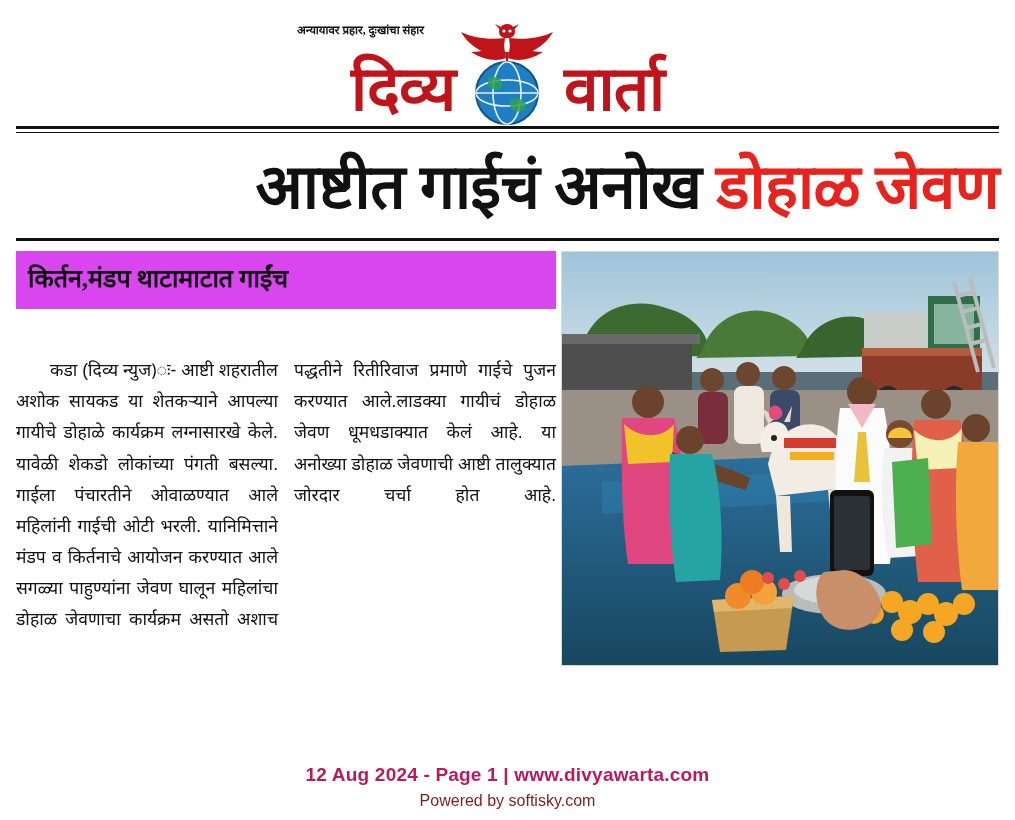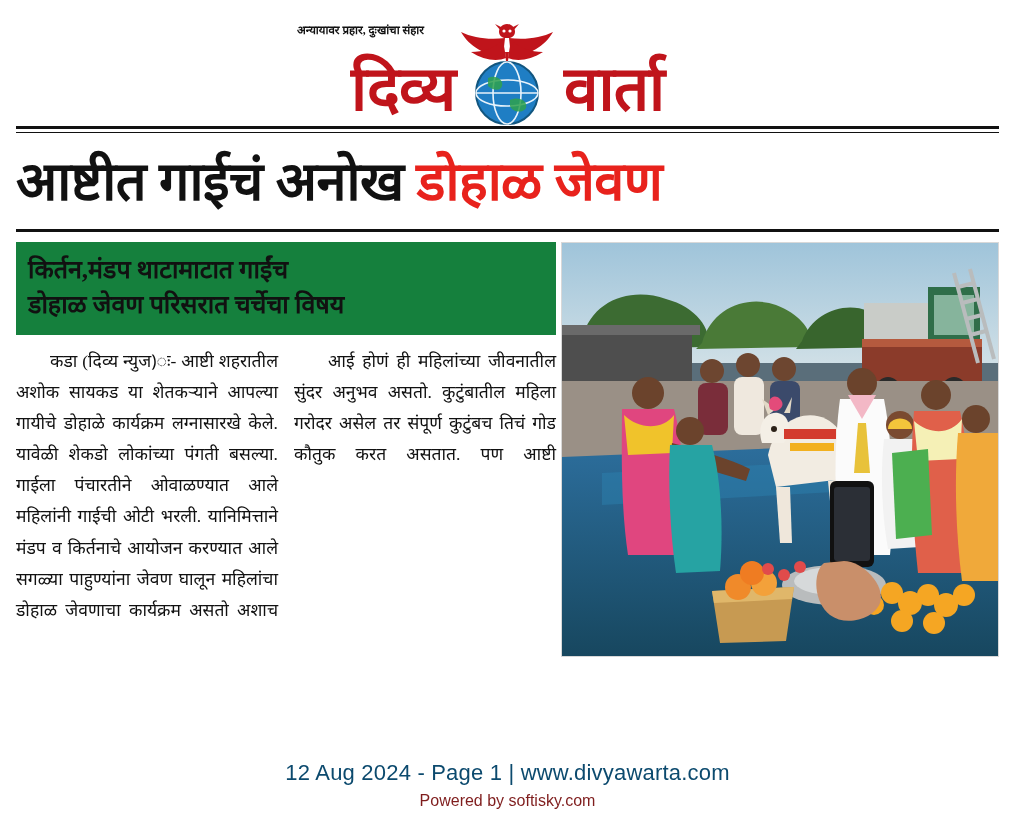--- a/index.html
+++ b/index.html
@@ -89,25 +89,25 @@
     height: 1px;
     background: #111;
     margin: 3px 16px 0 16px;
   }
 
   
   .headline {
     margin: 18px 16px 0 16px;
     font-family: "Liberation Serif", serif;
     font-weight: bold;
-    font-size: 54px;
+    font-size: 62px;
     line-height: 1.18;
     letter-spacing: -0.5px;
     white-space: nowrap;
-    text-align: left;
+    text-align: right;
   }
   .headline .black { color: #111; }
   .headline .red { color: #e8221c; }
 
   .headline-rule {
     height: 3px;
     background: #111;
     margin: 14px 16px 0 16px;
   }
 
@@ -116,21 +116,21 @@
     position: relative;
     margin: 10px 16px 0 16px;
     height: 420px;
   }
 
   .subhead {
     position: absolute;
     left: 0;
     top: 0;
     width: 540px;
-    background: #15803d;
+    background: #d946ef;
     color: #111;
     box-sizing: border-box;
     padding: 10px 12px 12px 12px;
     font-family: "Liberation Serif", serif;
     font-weight: bold;
     font-size: 25px;
     line-height: 1.42;
   }
 
   .photo {
@@ -149,21 +149,21 @@
   .columns {
     position: absolute;
     left: 0;
     top: 104px;
     width: 540px;
     display: flex;
     gap: 16px;
   }
   .col {
     width: 262px;
-    font-family: Liberation Serif, serif;
+    font-family: Liberation Sans, sans-serif;
     font-size: 17.5px;
     line-height: 1.78;
     text-align: justify;
     text-align-last: justify;
     color: #111;
   }
   .col p { margin: 0; }
   .col p + p { margin-top: 2px; }
   .col .indent { text-indent: 34px; }
   .jump {
@@ -178,23 +178,23 @@
   
   .footer {
     position: absolute;
     left: 0;
     right: 0;
     bottom: 10px;
     text-align: center;
     font-family: "Liberation Sans", sans-serif;
   }
   .footer-line1 {
-    font-size: 22px;
-    font-weight: normal;
-    color: #0c4a6e;
+    font-size: 19px;
+    font-weight: bold;
+    color: #be185d;
     letter-spacing: 0.2px;
   }
   .footer-line2 {
     margin-top: 6px;
     font-size: 16px;
     color: #7f1d1d;
   }
 </style>
 </head>
 <body>
@@ -242,21 +242,20 @@
   <div class="headline">
     <span class="black">आष्टीत गाईचं अनोख</span>
     <span class="red">डोहाळ जेवण</span>
   </div>
   <div class="headline-rule"></div>
 
   <div class="content">
 
     <div class="subhead">
       <div>किर्तन,मंडप थाटामाटात गाईंच</div>
-      <div>डोहाळ जेवण परिसरात चर्चेचा विषय</div>
     </div>
 
     <div class="photo">
       <svg width="436" height="413" viewBox="0 0 436 413">
         <defs>
           <linearGradient id="skyg" x1="0" y1="0" x2="0" y2="1">
             <stop offset="0%" stop-color="#9fc4da"></stop>
             <stop offset="100%" stop-color="#cfdfe6"></stop>
           </linearGradient>
           <linearGradient id="tarpg" x1="0" y1="0" x2="0" y2="1">
@@ -392,21 +391,21 @@
           <circle cx="238" cy="324" r="6"></circle>
         </g>
       </svg>
     </div>
 
     <div class="columns">
       <div class="col">
         <p class="indent">कडा (दिव्य न्युज)ः- आष्टी शहरातील अशोक सायकड या शेतक‍ऱ्याने आपल्या गायीचे डोहाळे कार्यक्रम लग्नासारखे केले. यावेळी शेकडो लोकांच्या पंगती बसल्या. गाईला पंचारतीने ओवाळण्यात आले महिलांनी गाईची ओटी भरली. यानिमित्ताने मंडप व किर्तनाचे आयोजन करण्यात आले सगळ्या पाहुण्यांना जेवण घालून महिलांचा डोहाळ जेवणाचा कार्यक्रम असतो अशाच</p>
       </div>
       <div class="col">
-        <p class="indent">आई होणं ही महिलांच्या जीवनातील सुंदर अनुभव असतो. कुटुंबातील महिला गरोदर असेल तर संपूर्ण कुटुंबच तिचं गोड कौतुक करत असतात. पण आष्टी</p>
+        <p>पद्धतीने रितीरिवाज प्रमाणे गाईचे पुजन करण्यात आले.लाडक्या गायीचं डोहाळ जेवण धूमधडाक्यात केलं आहे. या अनोख्या डोहाळ जेवणाची आष्टी तालुक्यात जोरदार चर्चा होत आहे.</p>
       </div>
     </div>
   </div>
 
   <div class="footer">
     <div class="footer-line1">12 Aug 2024 - Page 1 | www.divyawarta.com</div>
     <div class="footer-line2"><span>Powered by </span><span>softisky.com</span></div>
   </div>
 
 </div>

